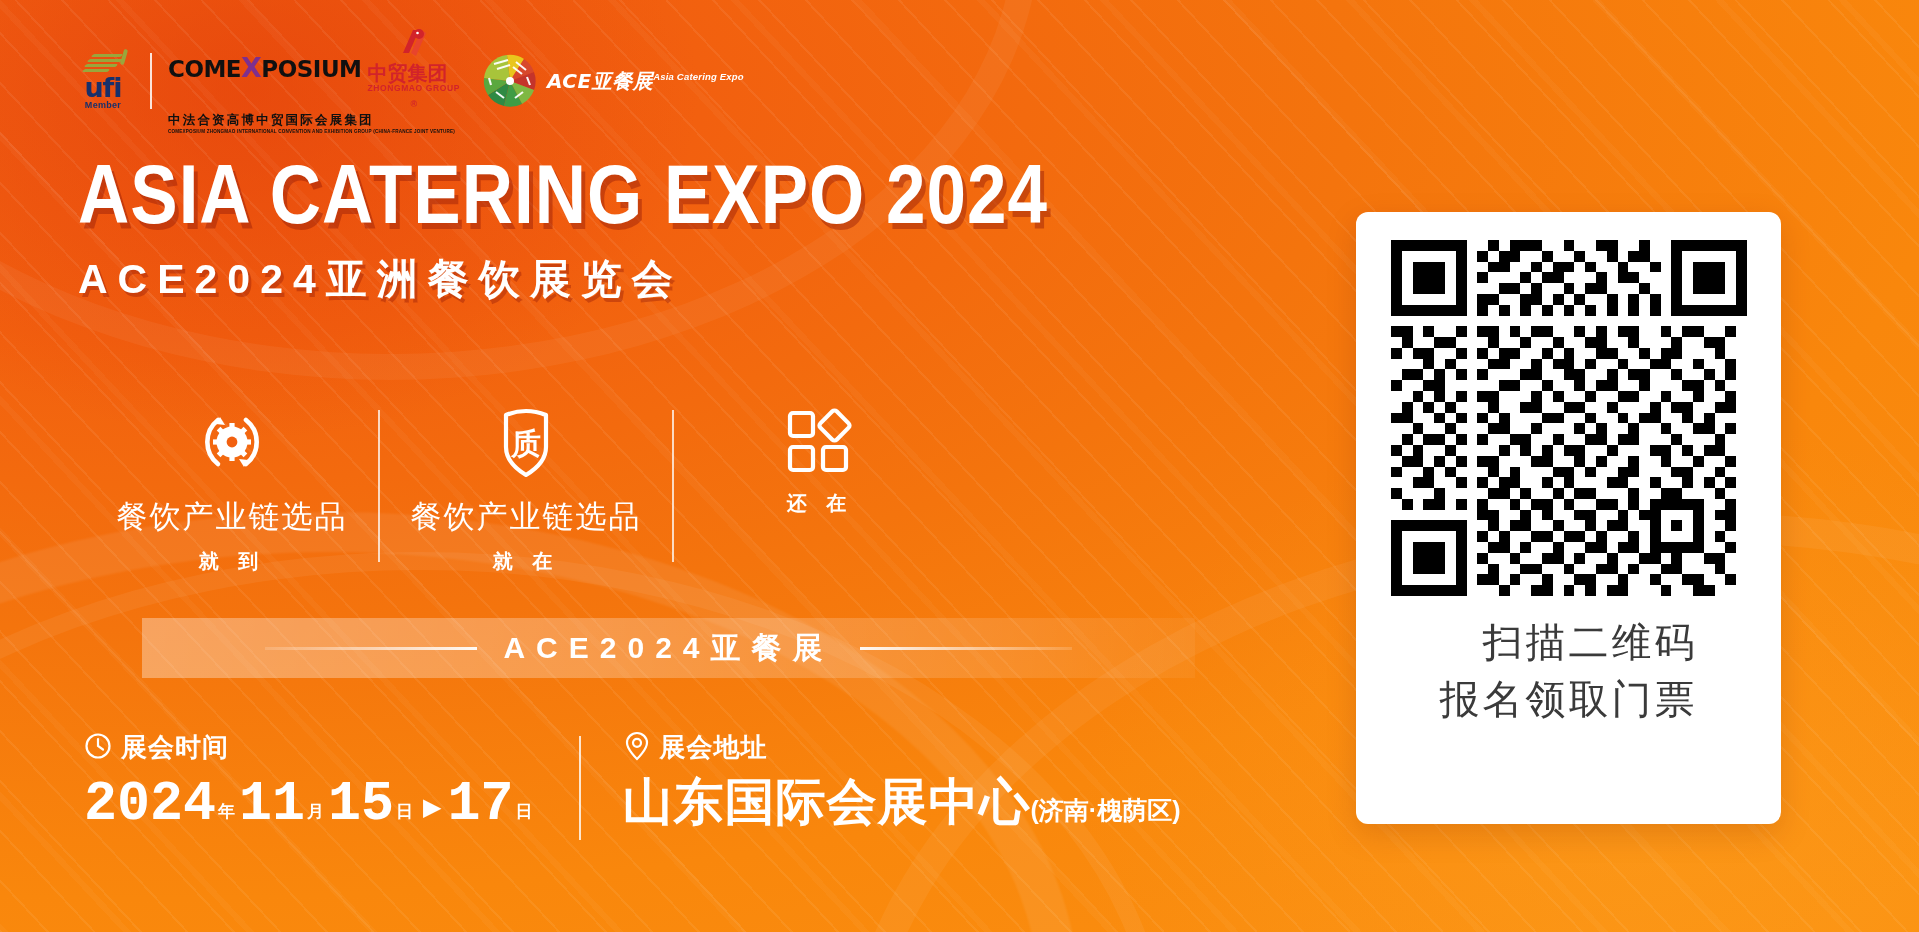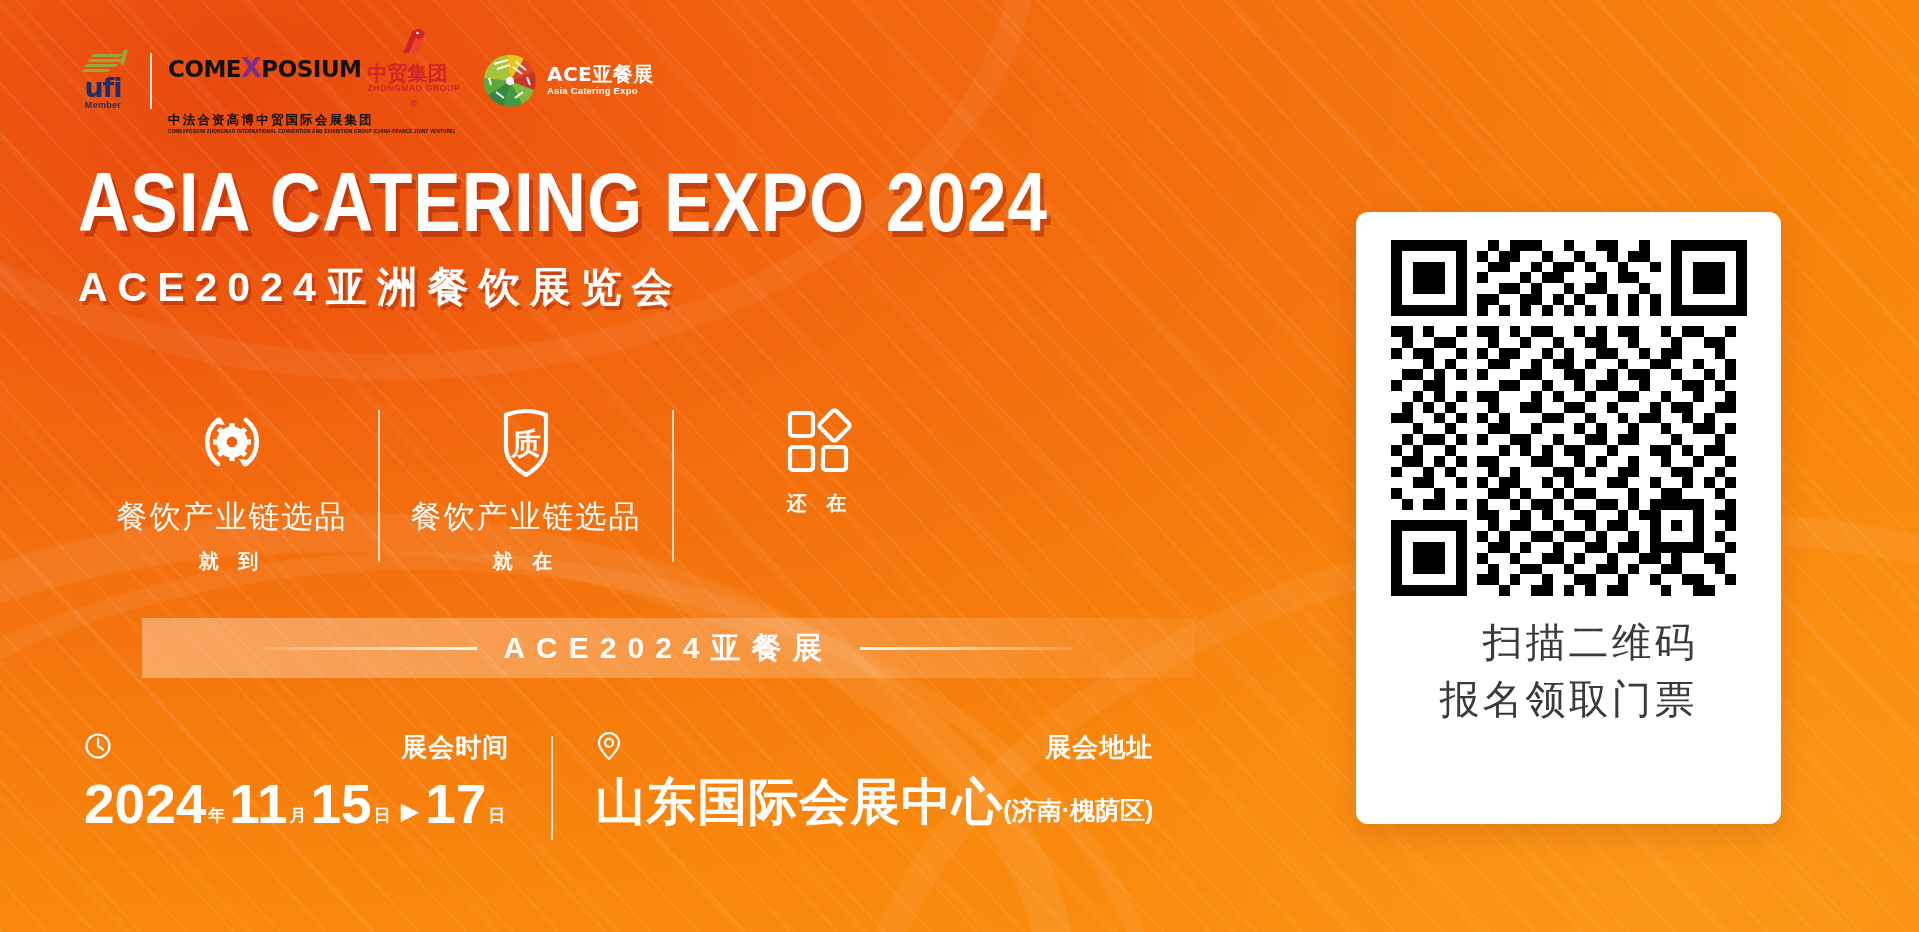--- a/index.html
+++ b/index.html
@@ -77,27 +77,27 @@
   .zm-cn{font-size:20px;font-weight:800;color:#d2232a;letter-spacing:0px;line-height:1;
     font-family:"DejaVu Sans",sans-serif;}
   .zm-en{font-size:8.5px;font-weight:800;color:#d2232a;letter-spacing:.6px;line-height:1.4;}
   .comex-cn{font-size:12.5px;font-weight:700;color:#101010;letter-spacing:2.2px;
     margin-top:3px;white-space:nowrap;}
   .comex-en{font-size:4.6px;font-weight:700;color:#101010;letter-spacing:.2px;
     white-space:nowrap;line-height:1.4;}
 
   .ace-logo{display:flex;align-items:center;gap:7px;margin-left:20px;}
   .ace-pin{width:60px;height:60px;}
-  .ace-txt{display:flex;flex-direction:column;}
+  .ace-txt{display:flex;flex-direction:row;font-style:italic;}
   .ace-title{font-size:20px;font-weight:800;color:#ffffff;letter-spacing:.5px;line-height:1.05;
     font-family:"DejaVu Sans",sans-serif;}
   .ace-sub{font-size:9.5px;font-weight:700;color:#ffffff;letter-spacing:.2px;line-height:1.3;}
 
   
-  .headline{position:absolute;left:78px;top:160px;}
+  .headline{position:absolute;left:78px;top:152px;}
   .h-en{
     font-family:"Liberation Sans","DejaVu Sans",sans-serif;
     font-weight:700;font-size:71px;line-height:1.02;color:#ffffff;
     letter-spacing:1px;white-space:nowrap;
     transform:scaleY(1.18);transform-origin:left top;
     text-shadow:4px 5px 0 rgba(150,28,8,0.45);
   }
   .h-cn{
     margin-top:28px;
     font-size:41px;font-weight:700;color:#ffffff;letter-spacing:10px;white-space:nowrap;
@@ -119,24 +119,24 @@
                rgba(255,255,255,0.14) 78%, rgba(255,255,255,0.05) 100%);
     display:flex;align-items:center;justify-content:center;gap:26px;
   }
   .rb-line{height:3px;width:212px;background:linear-gradient(90deg,rgba(255,255,255,.15),rgba(255,255,255,.95));}
   .rb-line.r{background:linear-gradient(90deg,rgba(255,255,255,.95),rgba(255,255,255,.15));}
   .rb-text{font-size:30px;font-weight:600;color:#fff;letter-spacing:11px;white-space:nowrap;}
 
   
   .info{position:absolute;left:84px;top:730px;display:flex;align-items:flex-start;}
   .info-col{display:flex;flex-direction:column;}
-  .info-head{display:flex;align-items:center;gap:9px;justify-content:space-between;}
+  .info-head{display:flex;align-items:center;gap:9px;}
   .info-head-t{font-size:26px;font-weight:700;color:#fff;letter-spacing:1px;}
   .info-main{margin-top:12px;display:flex;align-items:baseline;color:#fff;white-space:nowrap;}
-  .big{font-size:55px;font-weight:700;letter-spacing:0px;line-height:1;}
+  .big{font-size:55px;font-weight:700;letter-spacing:0px;line-height:1;font-family:Liberation Mono, monospace;}
   .unit{font-size:17px;font-weight:700;margin:0 4px 0 2px;position:relative;top:-2px;}
   .arrow{font-size:24px;margin:0 6px;position:relative;top:-4px;}
   .info-div{width:2px;height:104px;background:rgba(255,255,255,.8);margin:6px 42px 0 42px;}
   .venue{font-size:50px;font-weight:700;letter-spacing:1px;line-height:1;}
   .venue-sub{font-size:25px;font-weight:700;letter-spacing:0px;}
 
   
   .qrcard{
     position:absolute;left:1356px;top:212px;width:425px;height:612px;
     background:#ffffff;border-radius:12px;

